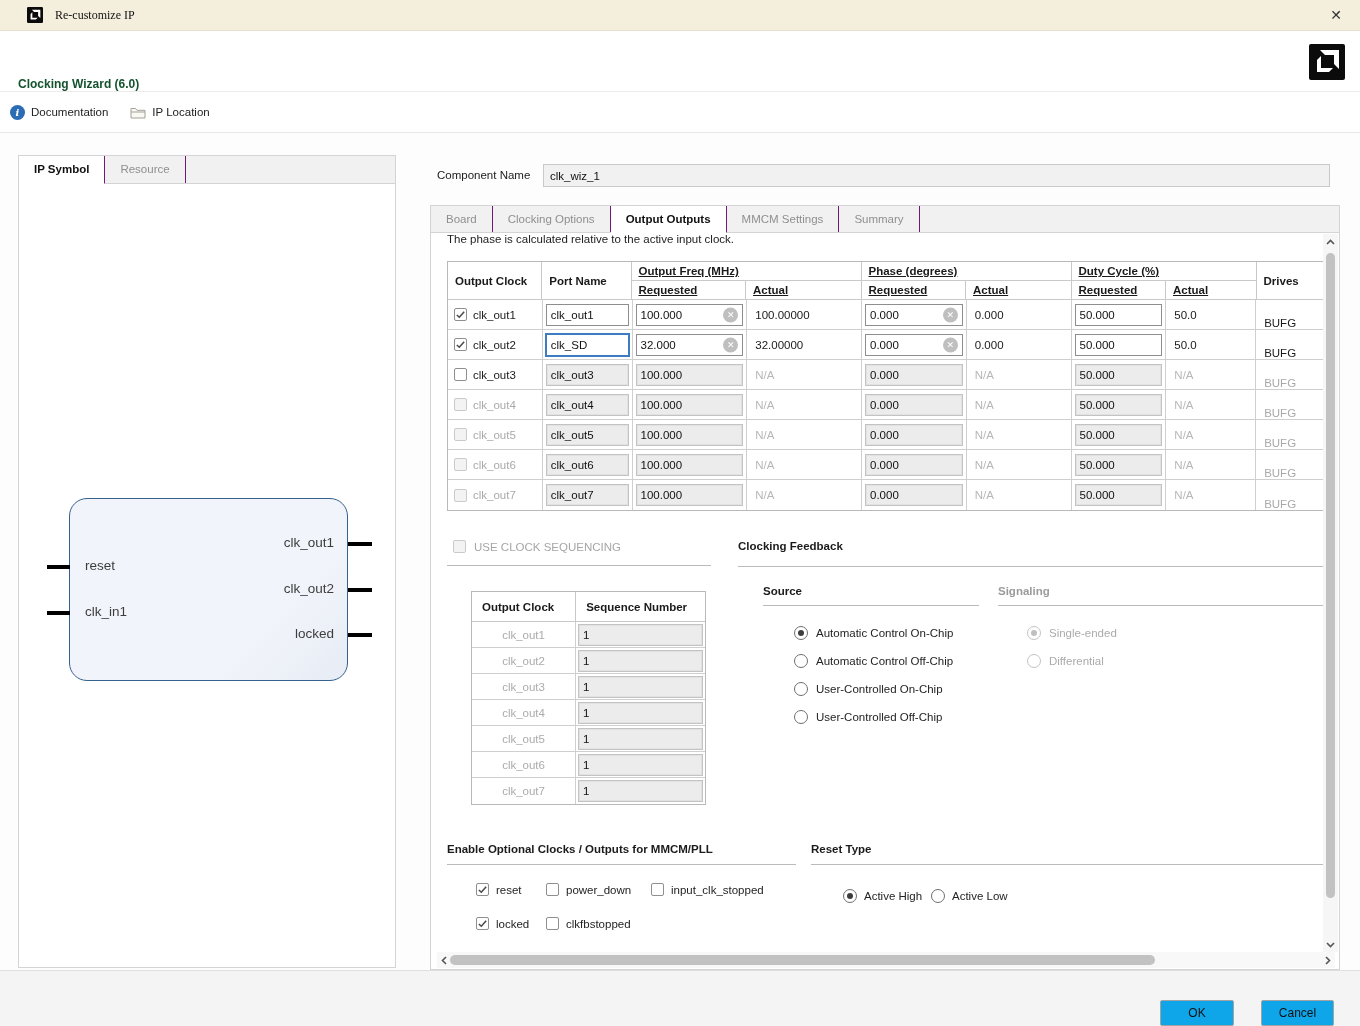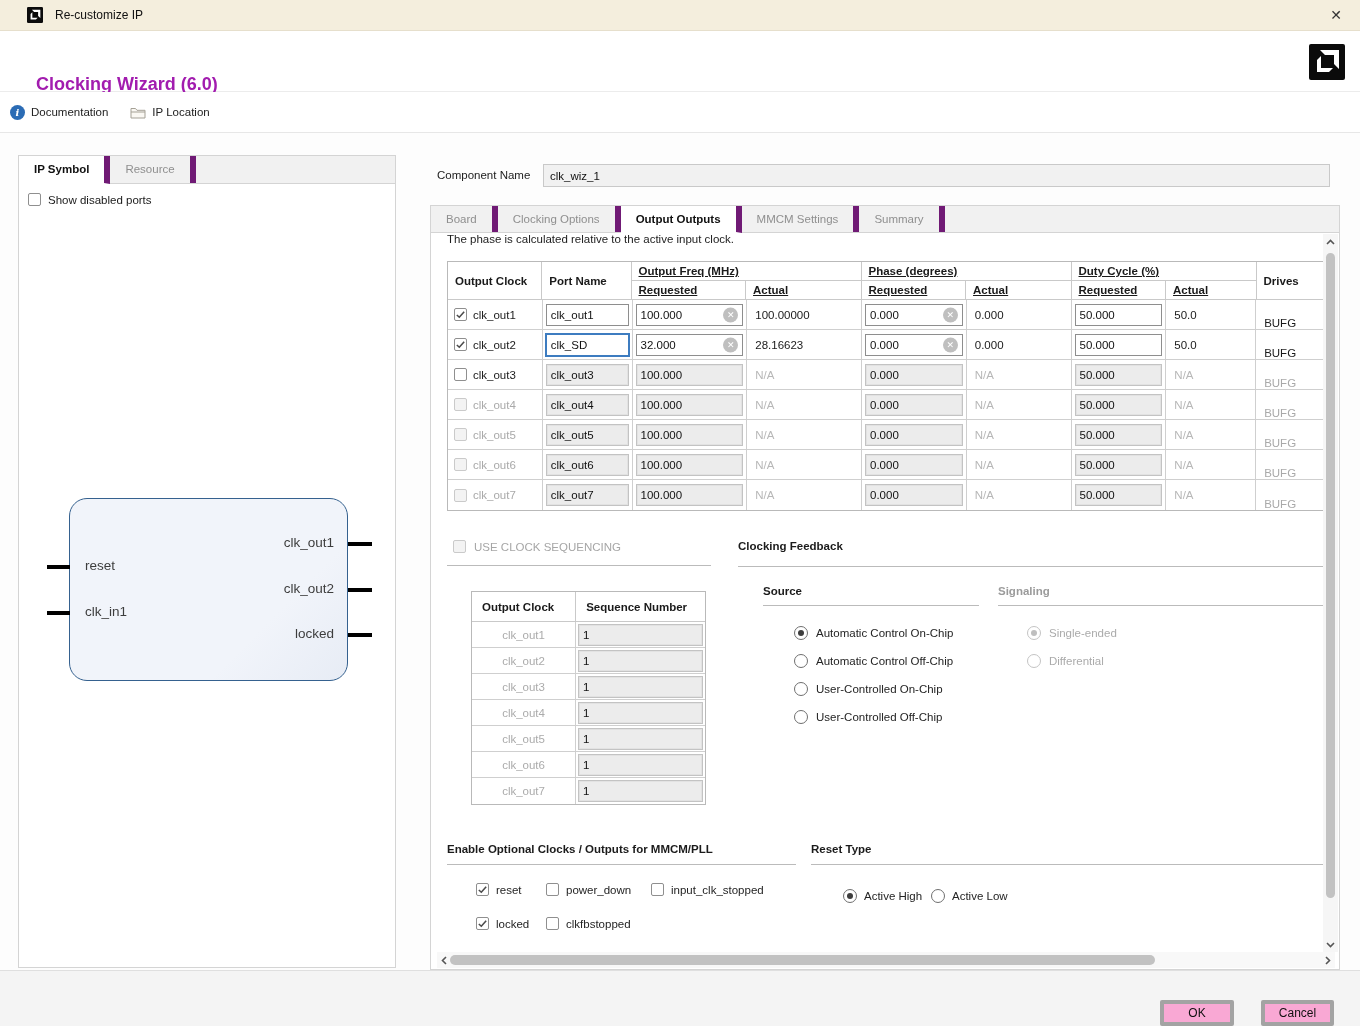--- a/index.html
+++ b/index.html
@@ -2,40 +2,40 @@
 <html><head>
 <meta charset="utf-8">
 <style>
   * { margin:0; padding:0; box-sizing:border-box; }
   html,body { width:1360px; height:1026px; }
   body { font-family:"Liberation Sans","DejaVu Sans",sans-serif; font-size:11.5px; color:#1a1a1a; background:#fdfdfd; position:relative; overflow:hidden; }
 
   
   .titlebar { position:absolute; left:0; top:0; width:1360px; height:31px; background:#f4eedd; display:flex; align-items:center; border-bottom:1px solid #e6dfcc; }
   .titlebar .app-ic { margin-left:27px; width:16px; height:16px; }
-  .titlebar .t-text { margin-left:12px; font-size:12px; color:#111; }
+  .titlebar .t-text { margin-left:12px; font-size:12px; color:#111;font-family:Liberation Serif, serif; }
   .titlebar .close-x { position:absolute; right:11px; top:3px; width:26px; height:24px; display:flex; align-items:center; justify-content:center; font-size:14px; color:#333; cursor:default; }
 
   
   .hdr { position:absolute; left:0; top:31px; width:1360px; height:61px; background:#fff; border-bottom:1px solid #ececec; }
-  .hdr .h-title { position:absolute; left:36px; top:53px; transform:translateY(-50%); font-size:18px; font-weight:bold; color:#a21caf; }
+  .hdr .h-title { position:absolute; left:18px; top:53px; transform:translateY(-50%); font-size:12px; font-weight:bold; color:#14532d; }
   .hdr .h-logo { position:absolute; right:15px; top:13px; width:36px; height:36px; }
 
   
   .tbar { position:absolute; left:0; top:92px; width:1360px; height:41px; background:#fff; border-bottom:1px solid #e7e7e7; display:flex; align-items:center; padding-left:10px; gap:22px; }
   .tbar .titem { display:flex; align-items:center; gap:6px; color:#222; }
   .info-ic { width:15px; height:15px; border-radius:50%; background:#2b6cb5; color:#fff; display:flex; align-items:center; justify-content:center; font-size:10px; font-weight:bold; font-family:"DejaVu Serif",serif; font-style:italic; }
 
   
   .content { position:absolute; left:0; top:133px; width:1360px; height:837px; background:#fdfdfd; }
 
   
   .lpanel { position:absolute; left:18px; top:22px; width:378px; height:813px; background:#fff; border:1px solid #d4d4d4; }
   .lp-tabs { height:28px; background:#f1f1f1; border-bottom:1px solid #d4d4d4; display:flex; }
-  .tab { padding:0 15px; line-height:27px; color:#8f8f8f; border-right:6px solid #701a75; white-space:nowrap; }
+  .tab { padding:0 15px; line-height:27px; color:#8f8f8f; border-right:1px solid #701a75; white-space:nowrap; }
   .tab.active { background:#fff; color:#111; font-weight:bold; margin-bottom:-1px; border-bottom:1px solid #fff; }
   .lp-cbrow { display:flex; align-items:center; gap:7px; padding:9px 0 0 9px; }
 
   .symbol { position:absolute; left:50px; top:342px; width:279px; height:183px; border:1.4px solid #35618f; border-radius:18px; background:linear-gradient(135deg,#f1f4fa 70%,#e7ecf5); }
   .stub { position:absolute; height:4px; background:#000; }
   .s-in1 { left:28px; top:409px; width:23px; }
   .s-in2 { left:28px; top:455px; width:23px; }
   .s-o1 { left:329px; top:386px; width:24px; }
   .s-o2 { left:329px; top:432px; width:24px; }
   .s-o3 { left:329px; top:477px; width:24px; }
@@ -118,21 +118,21 @@
   
   .vsb { position:absolute; top:1px; right:1px; width:15px; height:718px; background:#f6f6f6; }
   .vsb .arr { position:absolute; left:0; width:15px; height:15px; display:flex; align-items:center; justify-content:center; }
   .vsb .thumb { position:absolute; left:3px; top:19px; width:9px; height:645px; background:#c2c2c2; border-radius:5px; }
   .hsb { position:absolute; left:6px; top:719px; width:898px; height:16px; background:#f8f8f8; }
   .hsb .arr { position:absolute; top:0; width:14px; height:16px; display:flex; align-items:center; justify-content:center; }
   .hsb .thumb { position:absolute; left:13px; top:3px; width:705px; height:10px; background:#c2c2c2; border-radius:5px; }
 
   
   .footer { position:absolute; left:0; top:970px; width:1360px; height:56px; background:#f4f4f4; border-top:1px solid #dfdfdf; }
-  .btn { position:absolute; top:29px; height:26px; background:#f9a8d4; border:4px solid #a3a3a3; border-radius:2px; display:flex; align-items:center; justify-content:center; font-size:12px; color:#111; }
+  .btn { position:absolute; top:29px; height:26px; background:#0ea5e9; border:1px solid #a3a3a3; border-radius:2px; display:flex; align-items:center; justify-content:center; font-size:12px; color:#111; }
   .btn-ok { left:1160px; width:74px; }
   .btn-cancel { left:1261px; width:73px; }
 </style>
 </head>
 <body>
 
 <div class="titlebar">
   <svg class="app-ic" viewBox="0 0 36 36">
       <rect width="36" height="36" rx="3" fill="#0b0b0b"></rect>
       <polygon points="11,6 30,6 30,25 25,20 25,11 16,11" fill="#fff"></polygon>
@@ -165,24 +165,20 @@
   </div>
 </div>
 
 <div class="content">
 
   <div class="lpanel">
     <div class="lp-tabs" id="lp-tabs">
         <div class="tab active">IP Symbol</div>
         <div class="tab">Resource</div>
       </div>
-    <div class="lp-cbrow">
-      <span class="cb"></span>
-      <span>Show disabled ports</span>
-    </div>
     <div class="symbol"></div>
     <div class="stub s-in1"></div>
     <div class="stub s-in2"></div>
     <div class="stub s-o1"></div>
     <div class="stub s-o2"></div>
     <div class="stub s-o3"></div>
     <span class="p-lbl pl-reset">reset</span>
     <span class="p-lbl pl-clkin">clk_in1</span>
     <span class="p-lbl pl-out1">clk_out1</span>
     <span class="p-lbl pl-out2">clk_out2</span>
@@ -290,21 +286,21 @@
                   <span>clk_SD</span>
                 </div>
               </div>
               <div class="td c-freqr">
                 <div class="ibox">
                   <span>32.000</span>
                   <span class="clear-ic">✕</span>
                 </div>
               </div>
               <div class="td c-freqa cell-text">
-                <span>28.16623</span>
+                <span>32.00000</span>
               </div>
               <div class="td c-phr">
                 <div class="ibox">
                   <span>0.000</span>
                   <span class="clear-ic">✕</span>
                 </div>
               </div>
               <div class="td c-pha cell-text">
                 <span>0.000</span>
               </div>

